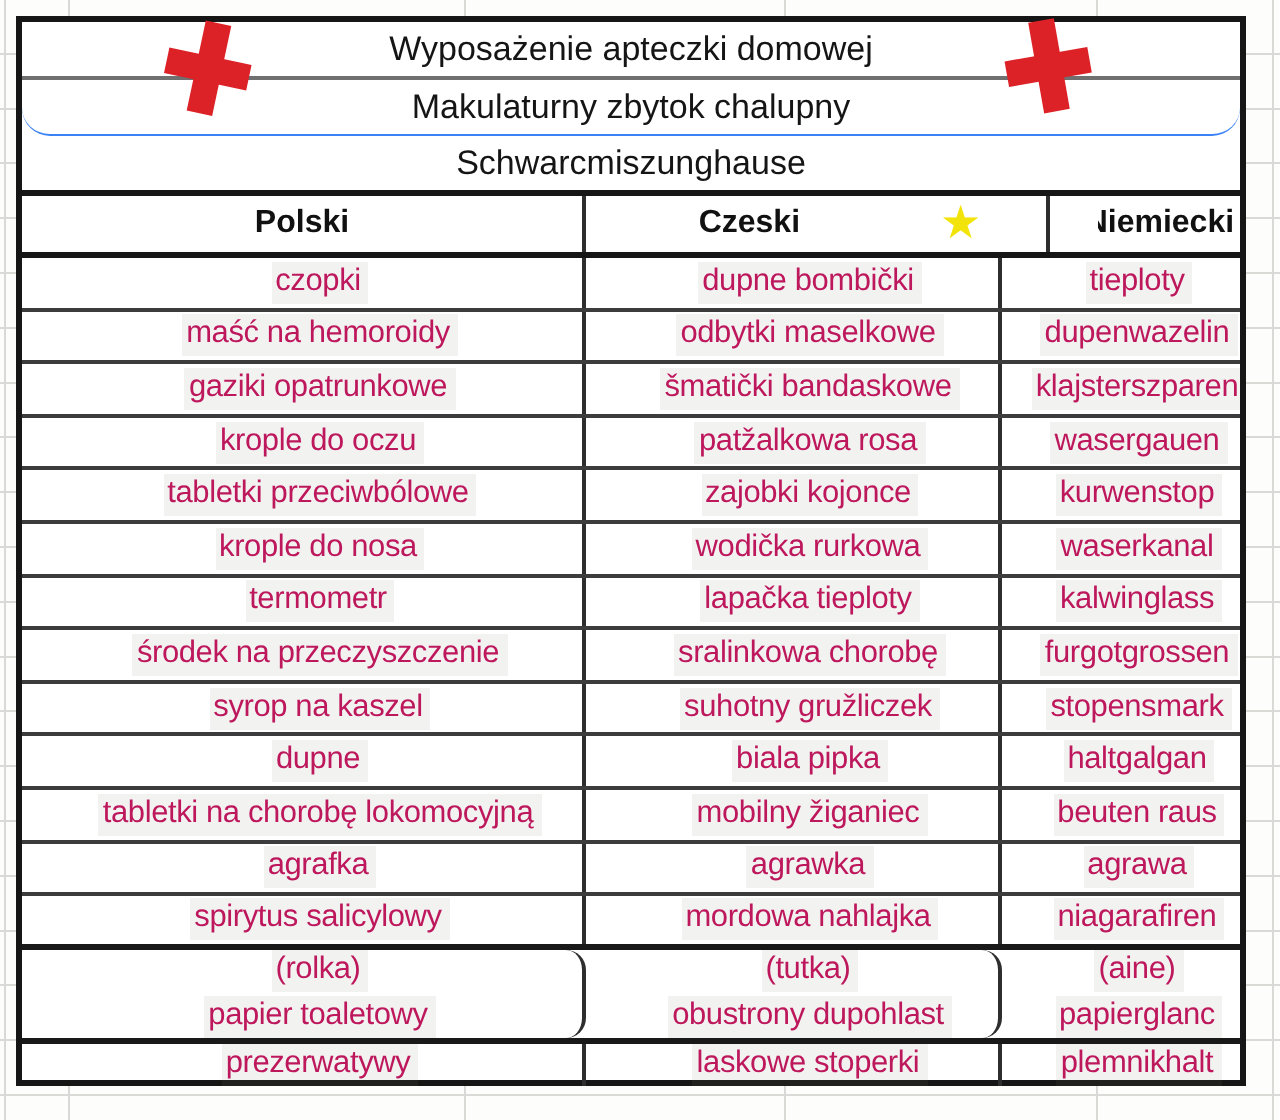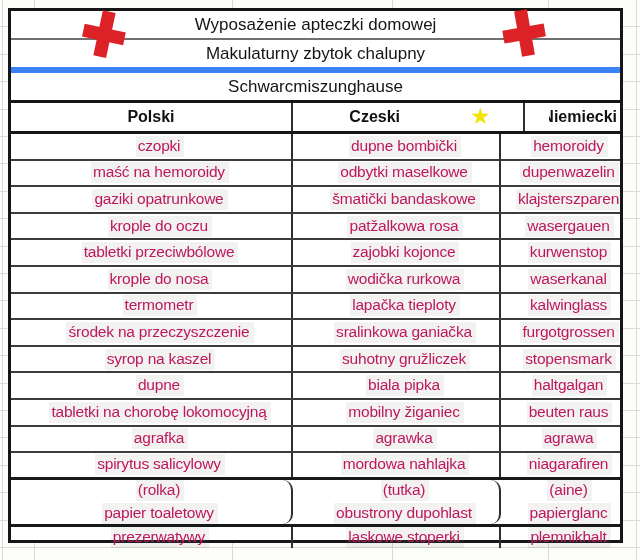--- a/index.html
+++ b/index.html
@@ -16,21 +16,21 @@
   .vline{position:absolute;top:0;bottom:0;width:1px;background:#d9d9d6;z-index:0;}
   
   .sheet{
     position:absolute;left:8px;top:8px;width:615px;height:535px;z-index:1;
     background:#ffffff;border:3px solid #161616;box-sizing:border-box;
     display:flex;flex-direction:column;color:#1c1c1c;
   }
   .title-row{display:flex;align-items:center;justify-content:center;
     font-size:17px;color:#151515;flex:none;}
   .t1{height:27px;border-bottom:2px solid #707070;}
-  .t2{height:27px;border-bottom:6px solid #3b82f6;}
+  .t2{height:27px;border-bottom:1px solid #3b82f6;border-radius:14px;}
   .t3{height:27px;border-bottom:3px solid #161616;}
   .col-header-row{
     flex:none;height:28px;border-bottom:3px solid #161616;
     display:grid;grid-template-columns:282px 208px 1fr;
     font-weight:bold;font-size:16px;color:#111;gap:24px;
   }
   .hcell{display:flex;align-items:center;justify-content:center;
     border-right:2px solid #2e2e2e;box-sizing:border-box;overflow:hidden;}
   .hcell.c3{border-right:none;padding-left:14px;}
   .star{font-size:23px;line-height:1;margin-top:-1px;}
@@ -94,21 +94,21 @@
 
     <div class="table-body">
         <div class="data-row">
     <div class="cell c1">
             <div class="cell-line">czopki</div>
           </div>
     <div class="cell c2">
             <div class="cell-line">dupne bombički</div>
           </div>
     <div class="cell c3">
-            <div class="cell-line">hemoroidy</div>
+            <div class="cell-line">tieploty</div>
           </div>
   </div>
         <div class="data-row">
     <div class="cell c1">
             <div class="cell-line">maść na hemoroidy</div>
           </div>
     <div class="cell c2">
             <div class="cell-line">odbytki maselkowe</div>
           </div>
     <div class="cell c3">
@@ -168,21 +168,21 @@
           </div>
     <div class="cell c3">
             <div class="cell-line">kalwinglass</div>
           </div>
   </div>
         <div class="data-row">
     <div class="cell c1">
             <div class="cell-line">środek na przeczyszczenie</div>
           </div>
     <div class="cell c2">
-            <div class="cell-line">sralinkowa ganiačka</div>
+            <div class="cell-line">sralinkowa chorobę</div>
           </div>
     <div class="cell c3">
             <div class="cell-line">furgotgrossen</div>
           </div>
   </div>
         <div class="data-row">
     <div class="cell c1">
             <div class="cell-line">syrop na kaszel</div>
           </div>
     <div class="cell c2">

